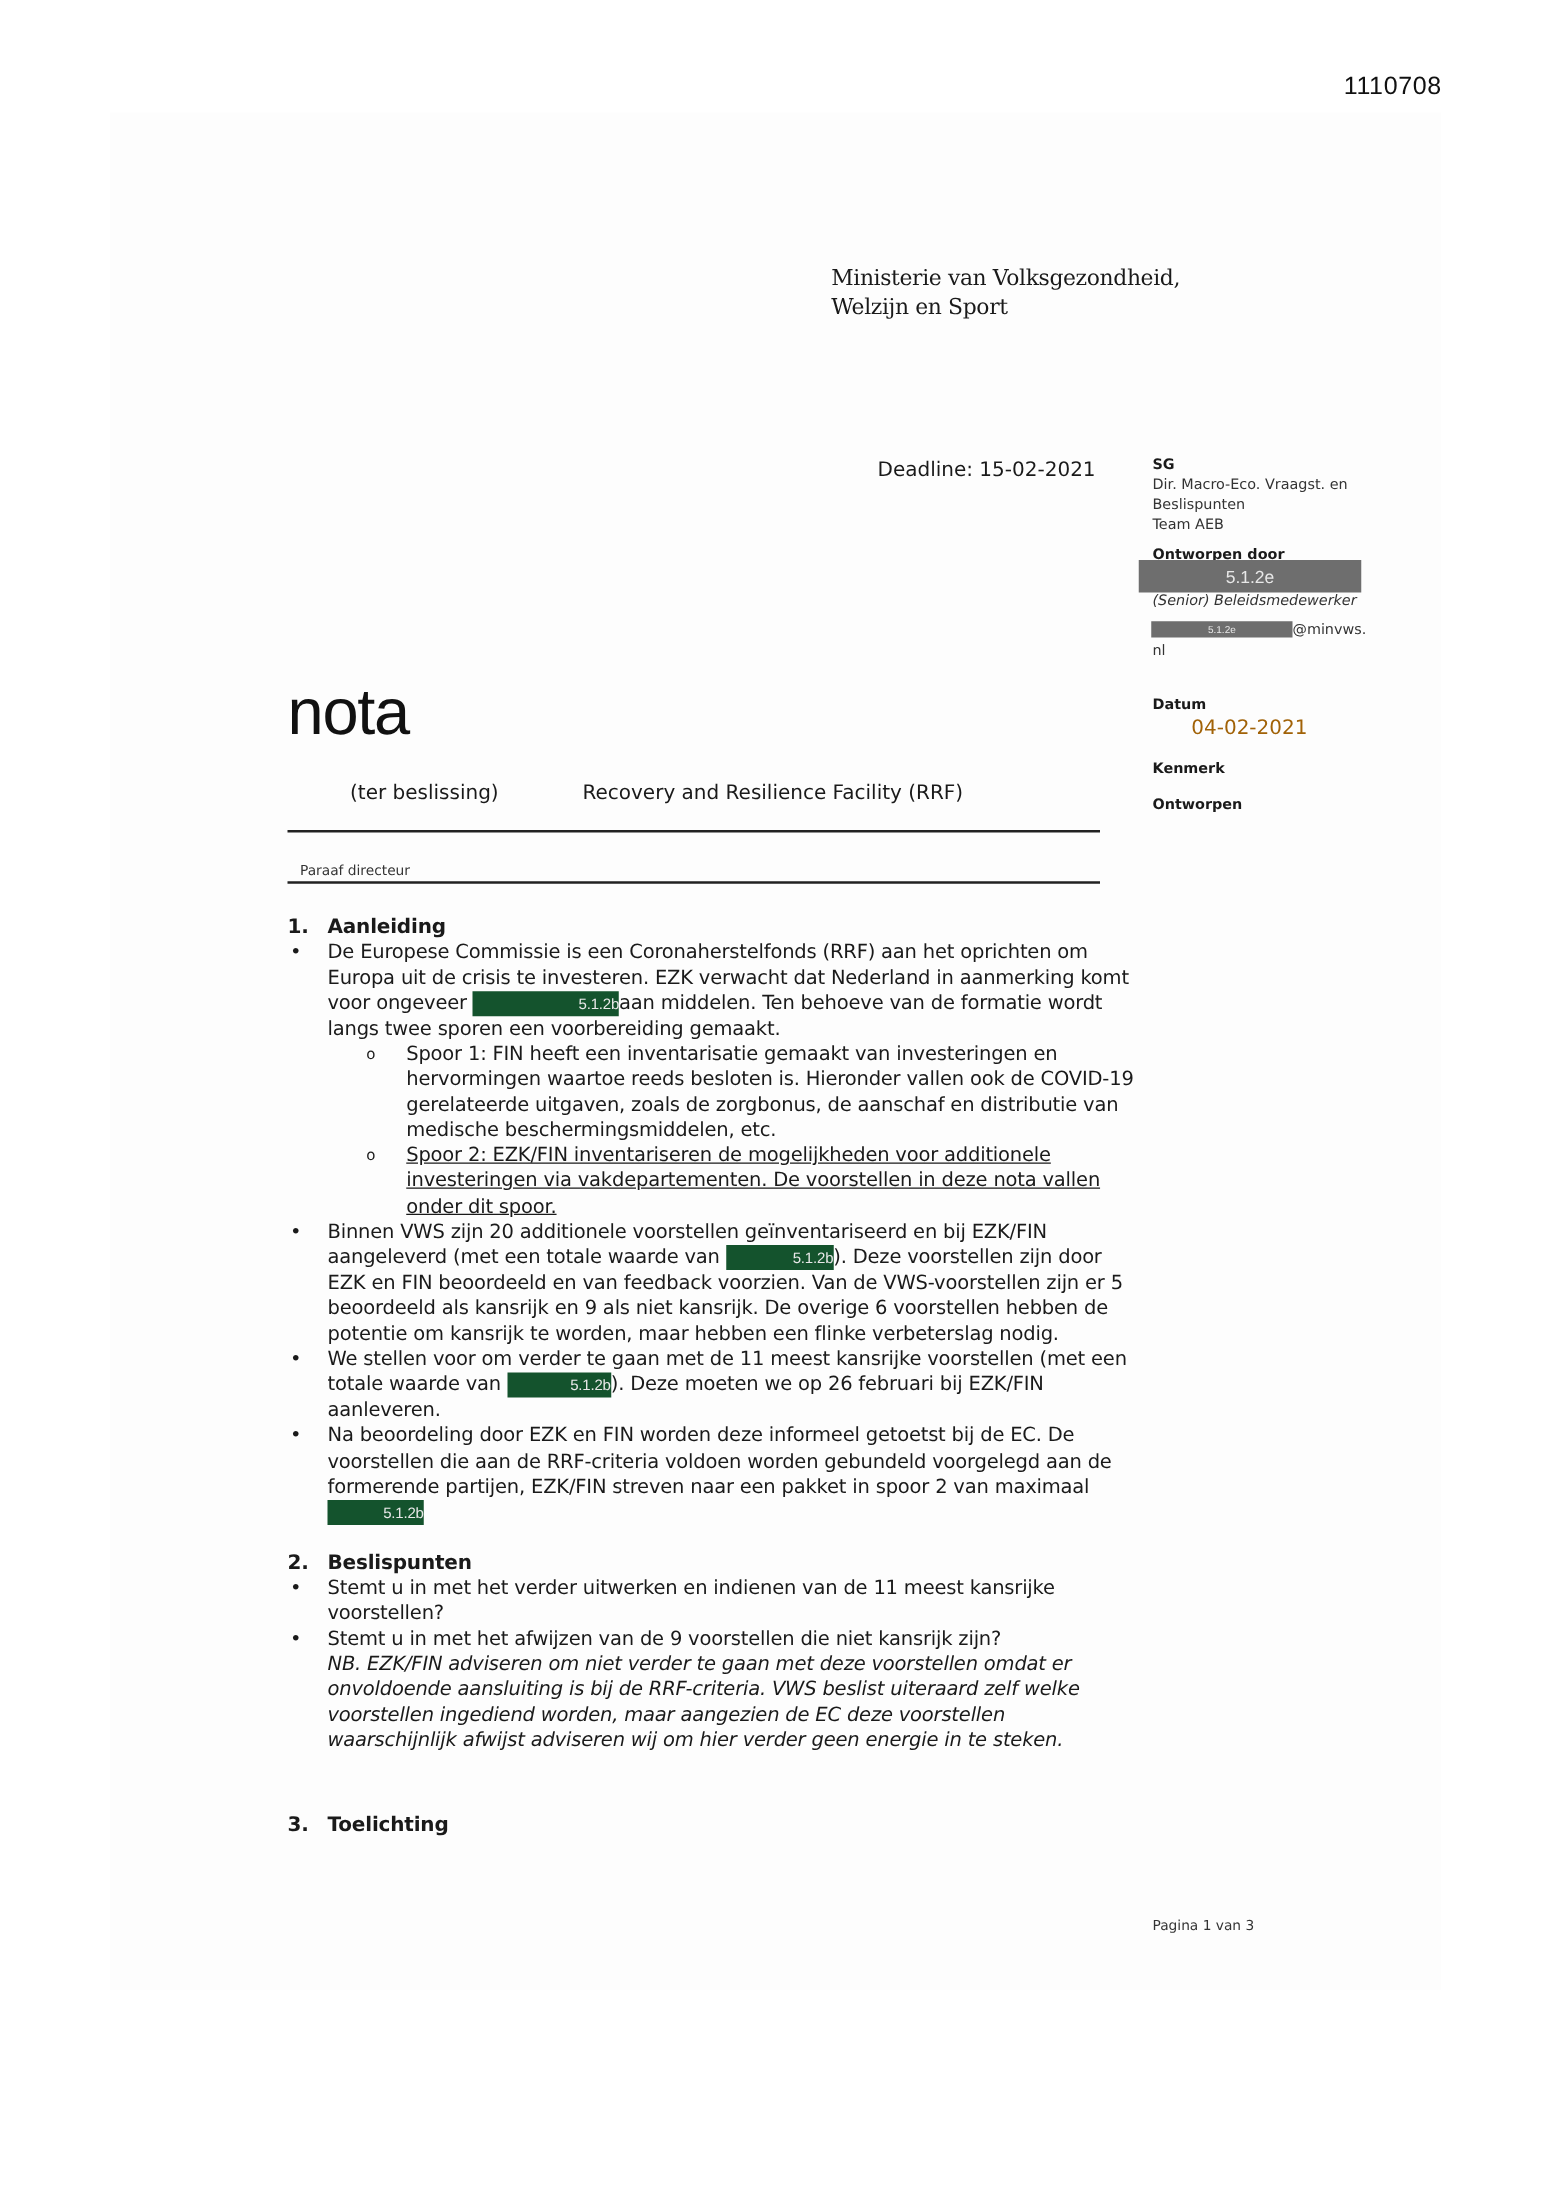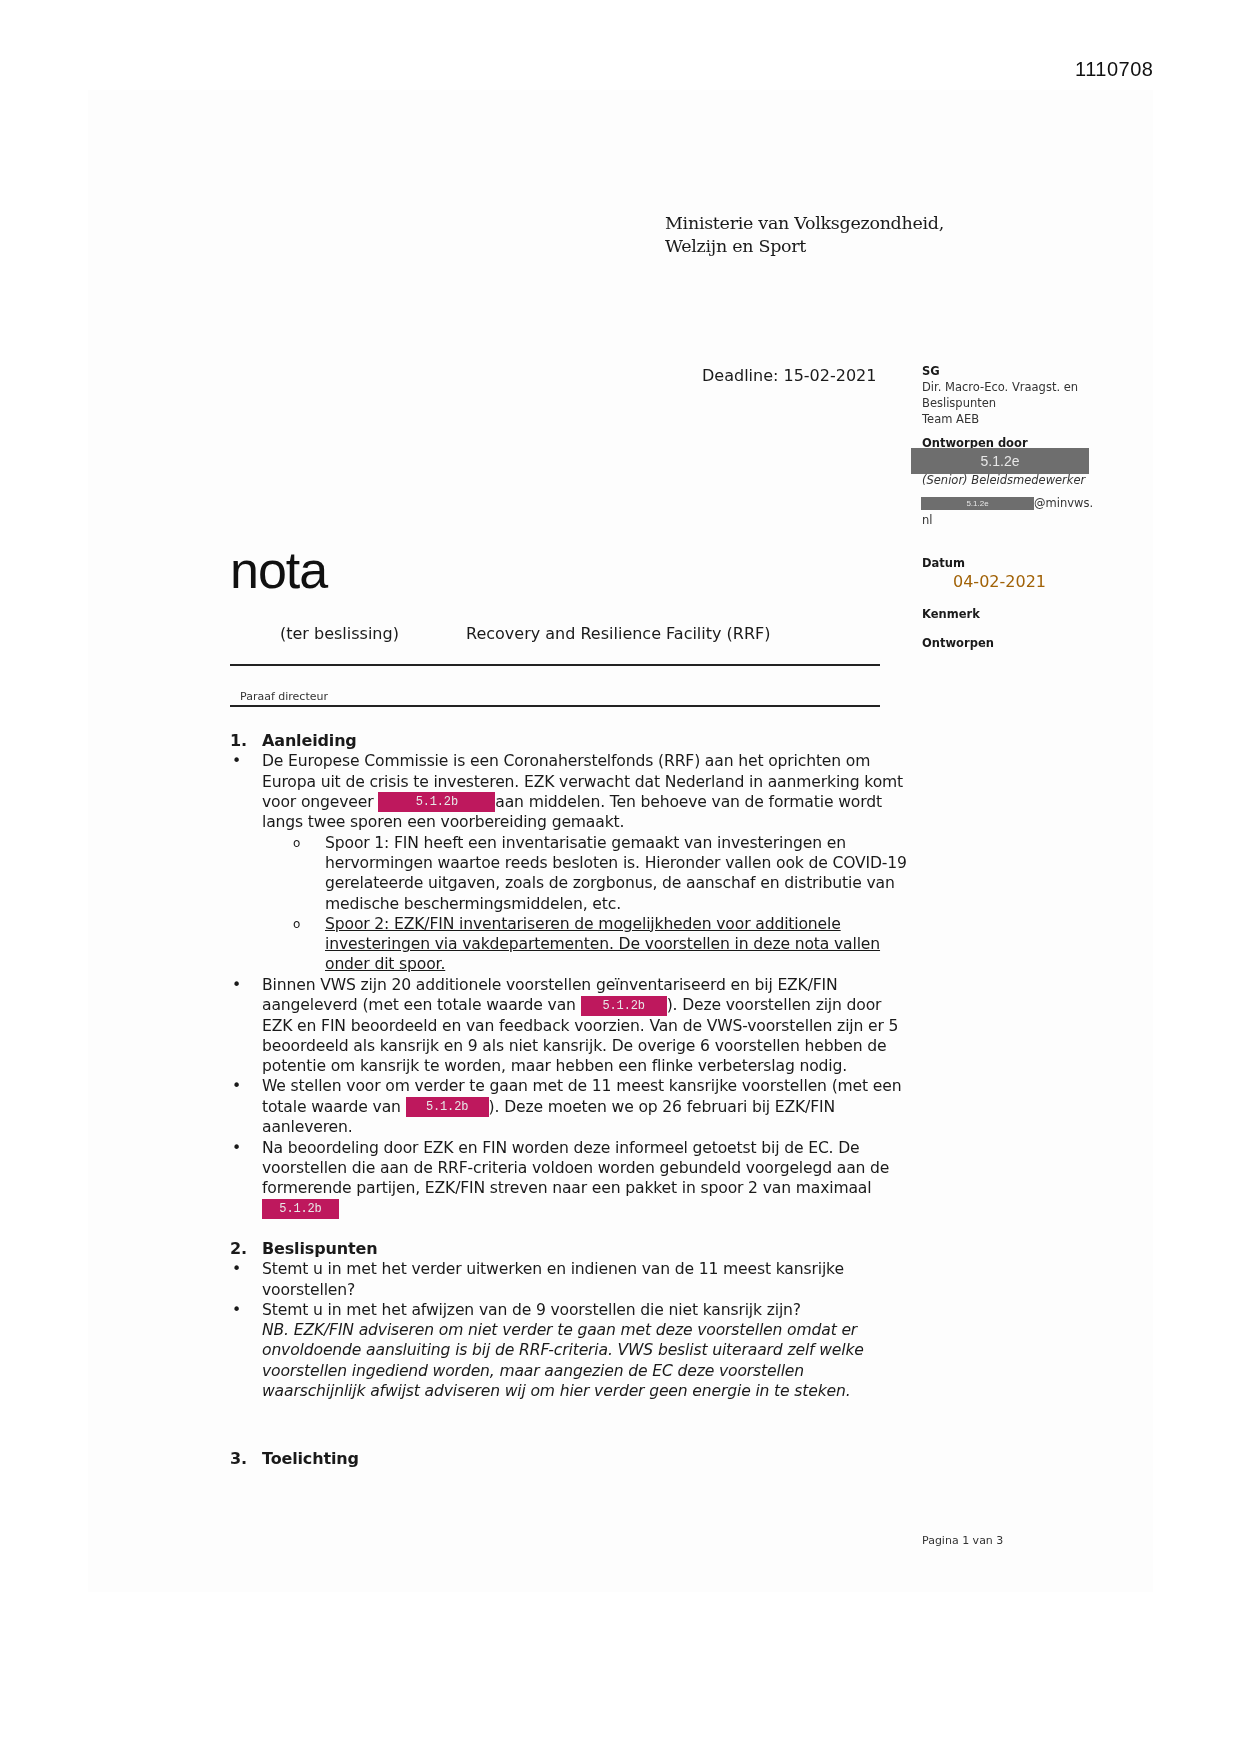--- a/index.html
+++ b/index.html
@@ -31,21 +31,21 @@
   .section-h { font-weight: bold; font-size: 16px; display: flex; }
   .section-h .num { width: 32px; }
   .bullet { display: flex; }
   .bullet .dot { width: 32px; flex: none; padding-left: 2px; }
   .bullet .txt { flex: 1; }
   .sub { display: flex; padding-left: 63px; }
   .sub .o { width: 32px; flex: none; font-size: 12px; }
   .sub .txt { flex: 1; }
   .u { text-decoration: underline; }
   .it { font-style: italic; }
-  .inline-redact { display: inline-block; background: #be185d; color: #e8e8e8; font-family: Liberation Mono, monospace; font-size: 12px; text-align: center; vertical-align: middle; line-height: 20px; }
+  .inline-redact { display: inline-block; background: #14532d; color: #e8e8e8; font-family: Liberation Sans, sans-serif; font-size: 12px; text-align: right; vertical-align: middle; line-height: 20px; }
 
   .footer { position: absolute; left: 922px; top: 1534px; font-size: 11px; color: #333; }
 </style>
 </head>
 <body>
 
 <div class="doc-id">1110708</div>
 
 <div class="scan"></div>
 

